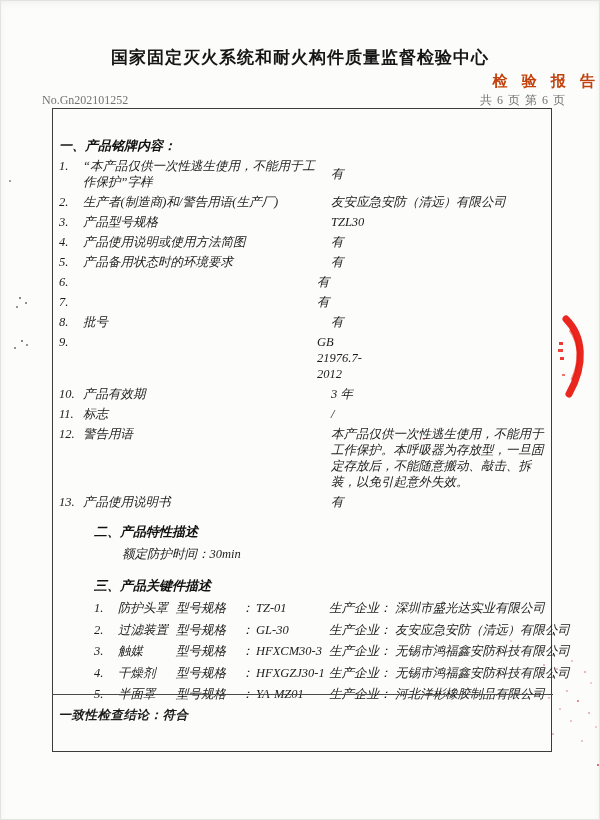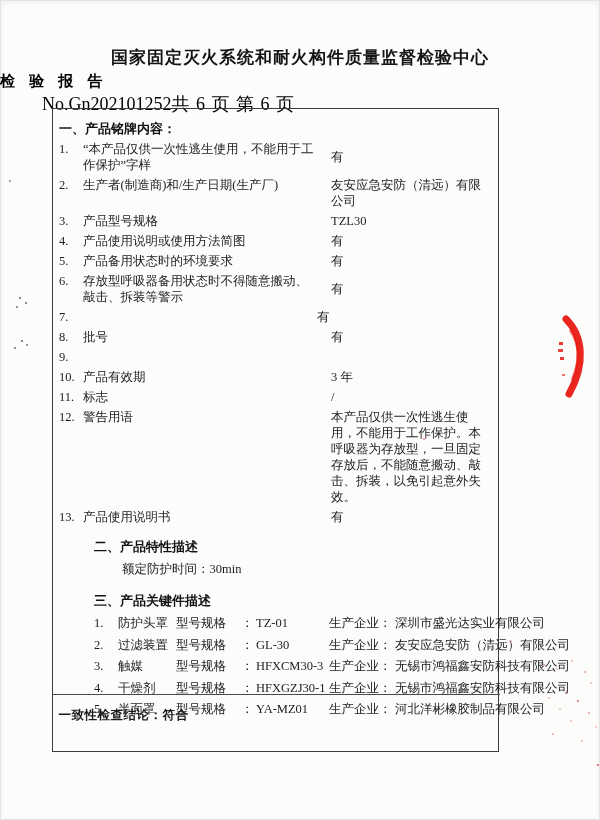--- a/index.html
+++ b/index.html
@@ -19,38 +19,38 @@
   
   .org-title {
     position:absolute; top:46px; left:0; right:0;
     text-align:center;
     font-family:"Liberation Sans","DejaVu Sans",sans-serif;
     font-weight:bold; font-size:17px; color:#151515;
     letter-spacing:1px;
   }
   .report-title {
     position:absolute; top:72px; left:0; right:0;
-    text-align:left;
+    text-align:right;
     font-family:"Liberation Sans","DejaVu Sans",sans-serif;
-    font-weight:bold; font-size:15px; color:#000000;
+    font-weight:bold; font-size:15px; color:#c2410c;
     letter-spacing:5px;
   }
   .no-row {
     position:absolute; top:92px; left:42px; right:34px;
-    display:flex; align-items:baseline;
-    font-size:18px; color:#000000;
+    display:flex; justify-content:space-between; align-items:baseline;
+    font-size:12px; color:#737373;
   }
   .no-row .pages { letter-spacing:1px; }
   
   .main-box {
     position:absolute; left:52px; top:108px;
-    width:447px; height:644px;
+    width:500px; height:644px;
     border:1.5px solid #3c3c3c;
-    padding:12px 6px 0 6px;
-    font-size:12.5px; line-height:16px;
+    padding:29px 6px 0 6px;
+    font-size:12.5px; line-height:16px;font-style:italic;
   }
   .sec-heading {
     font-family:"Liberation Sans","DejaVu Sans",sans-serif;
     font-weight:bold; font-size:13px; color:#111;
     height:16px; line-height:16px; margin-bottom:4px;
   }
   .np-row {
     display:grid;
     grid-template-columns:24px 234px 14px auto;
     margin-bottom:4px;
@@ -111,21 +111,21 @@
     <div class="sec-heading">一、产品铭牌内容：</div>
 
     <div class="np-row">
       <span class="num">1.</span>
       <span class="lbl">“本产品仅供一次性逃生使用，不能用于工作保护”字样</span>
         <span></span>
       <span class="val" style="align-self:center;">有</span>
     </div>
     <div class="np-row">
       <span class="num">2.</span>
-      <span class="lbl">生产者(制造商)和/生产日期(生产厂)</span>
+      <span class="lbl">生产者(制造商)和/警告用语(生产厂)</span>
         <span></span>
       <span class="val">友安应急安防（清远）有限公司</span>
     </div>
     <div class="np-row">
       <span class="num">3.</span>
       <span class="lbl">产品型号规格</span>
         <span></span>
       <span class="val">TZL30</span>
     </div>
     <div class="np-row">
@@ -135,38 +135,38 @@
       <span class="val">有</span>
     </div>
     <div class="np-row">
       <span class="num">5.</span>
       <span class="lbl">产品备用状态时的环境要求</span>
         <span></span>
       <span class="val">有</span>
     </div>
     <div class="np-row">
       <span class="num">6.</span>
-      <span class="lbl">存放型呼吸器备用状态时不得随意搬动、敲击、拆装等警示</span>
         <span></span>
       <span class="val" style="align-self:center;">有</span>
     </div>
     <div class="np-row">
       <span class="num">7.</span>
         <span></span>
       <span class="val">有</span>
     </div>
     <div class="np-row">
       <span class="num">8.</span>
       <span class="lbl">批号</span>
         <span></span>
       <span class="val">有</span>
     </div>
     <div class="np-row">
       <span class="num">9.</span>
         <span></span>
+      <span class="val">GB 21976.7-2012</span>
     </div>
     <div class="np-row">
       <span class="num">10.</span>
       <span class="lbl">产品有效期</span>
         <span></span>
       <span class="val">3 年</span>
     </div>
     <div class="np-row">
       <span class="num">11.</span>
       <span class="lbl">标志</span>

